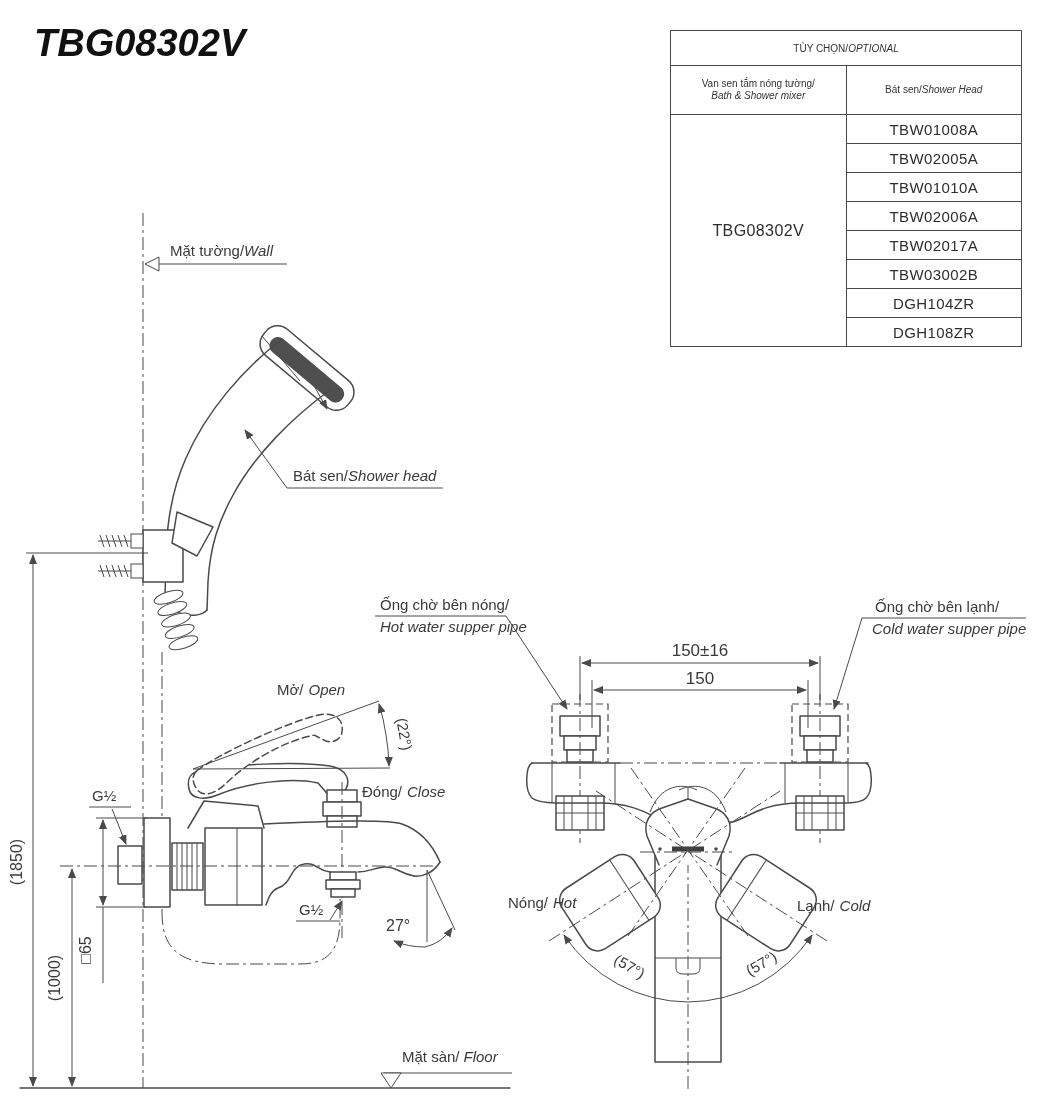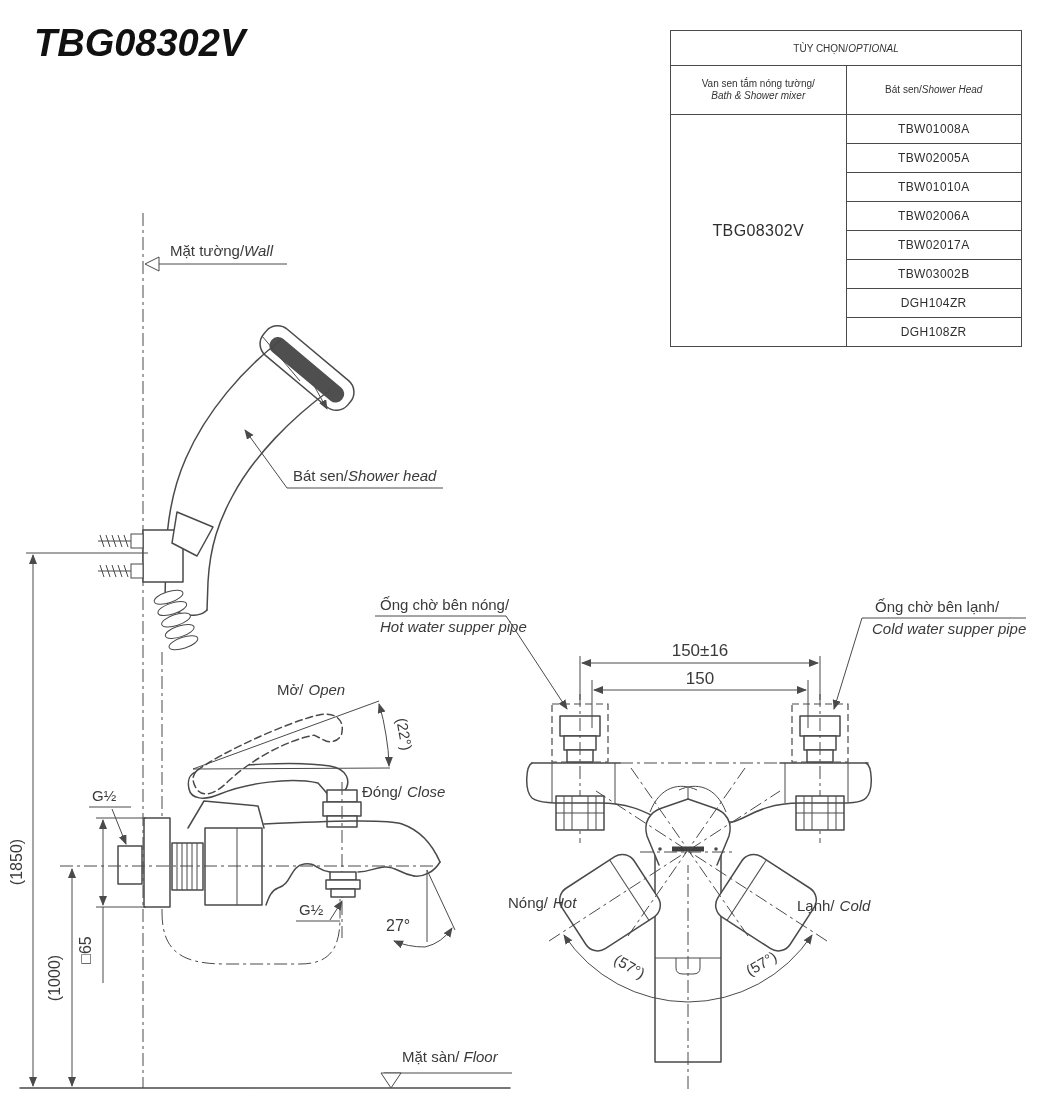--- a/index.html
+++ b/index.html
@@ -6,21 +6,21 @@
   .canvas{position:relative;width:1040px;height:1114px;background:#ffffff;overflow:hidden;
           font-family:"Liberation Sans",sans-serif;}
   .title{position:absolute;left:34px;top:22px;font-size:38px;font-weight:bold;font-style:italic;
          color:#111;letter-spacing:0px;}
   .spec-table{position:absolute;left:670px;top:30px;width:352px;border-collapse:collapse;
               table-layout:fixed;color:#333;}
   .spec-table td{border:1.6px solid #4a4a4a;text-align:center;vertical-align:middle;
                  padding:0 2px;font-size:10px;}
   .spec-table .hdr{height:34px;}
   .spec-table .colhead{height:48px;line-height:1.25;}
-  .spec-table .code{height:28px;font-size:12px;letter-spacing:.4px;color:#2e2e2e;}
+  .spec-table .code{height:28px;font-size:15px;letter-spacing:.4px;color:#2e2e2e;}
   .spec-table .prod{font-size:16px;letter-spacing:.4px;color:#2e2e2e;}
   .c1{width:188px;} .c2{width:160px;}
   svg{position:absolute;left:0;top:0;}
   .s{stroke:#4a4a4a;fill:none;stroke-width:1.5px;stroke-linecap:round;stroke-linejoin:round;}
   .t{stroke:#4a4a4a;fill:none;stroke-width:1px;}
   .dd{stroke:#4a4a4a;fill:none;stroke-width:1px;stroke-dasharray:13 4 3 4;}
   .dsh{stroke:#4a4a4a;fill:none;stroke-width:1.2px;stroke-dasharray:7 4;}
   .fw{fill:#ffffff;}
   .dark{fill:#4f4f4f;stroke:none;}
   .lbl{font-family:"Liberation Sans",sans-serif;font-size:15px;fill:#3a3a3a;}

